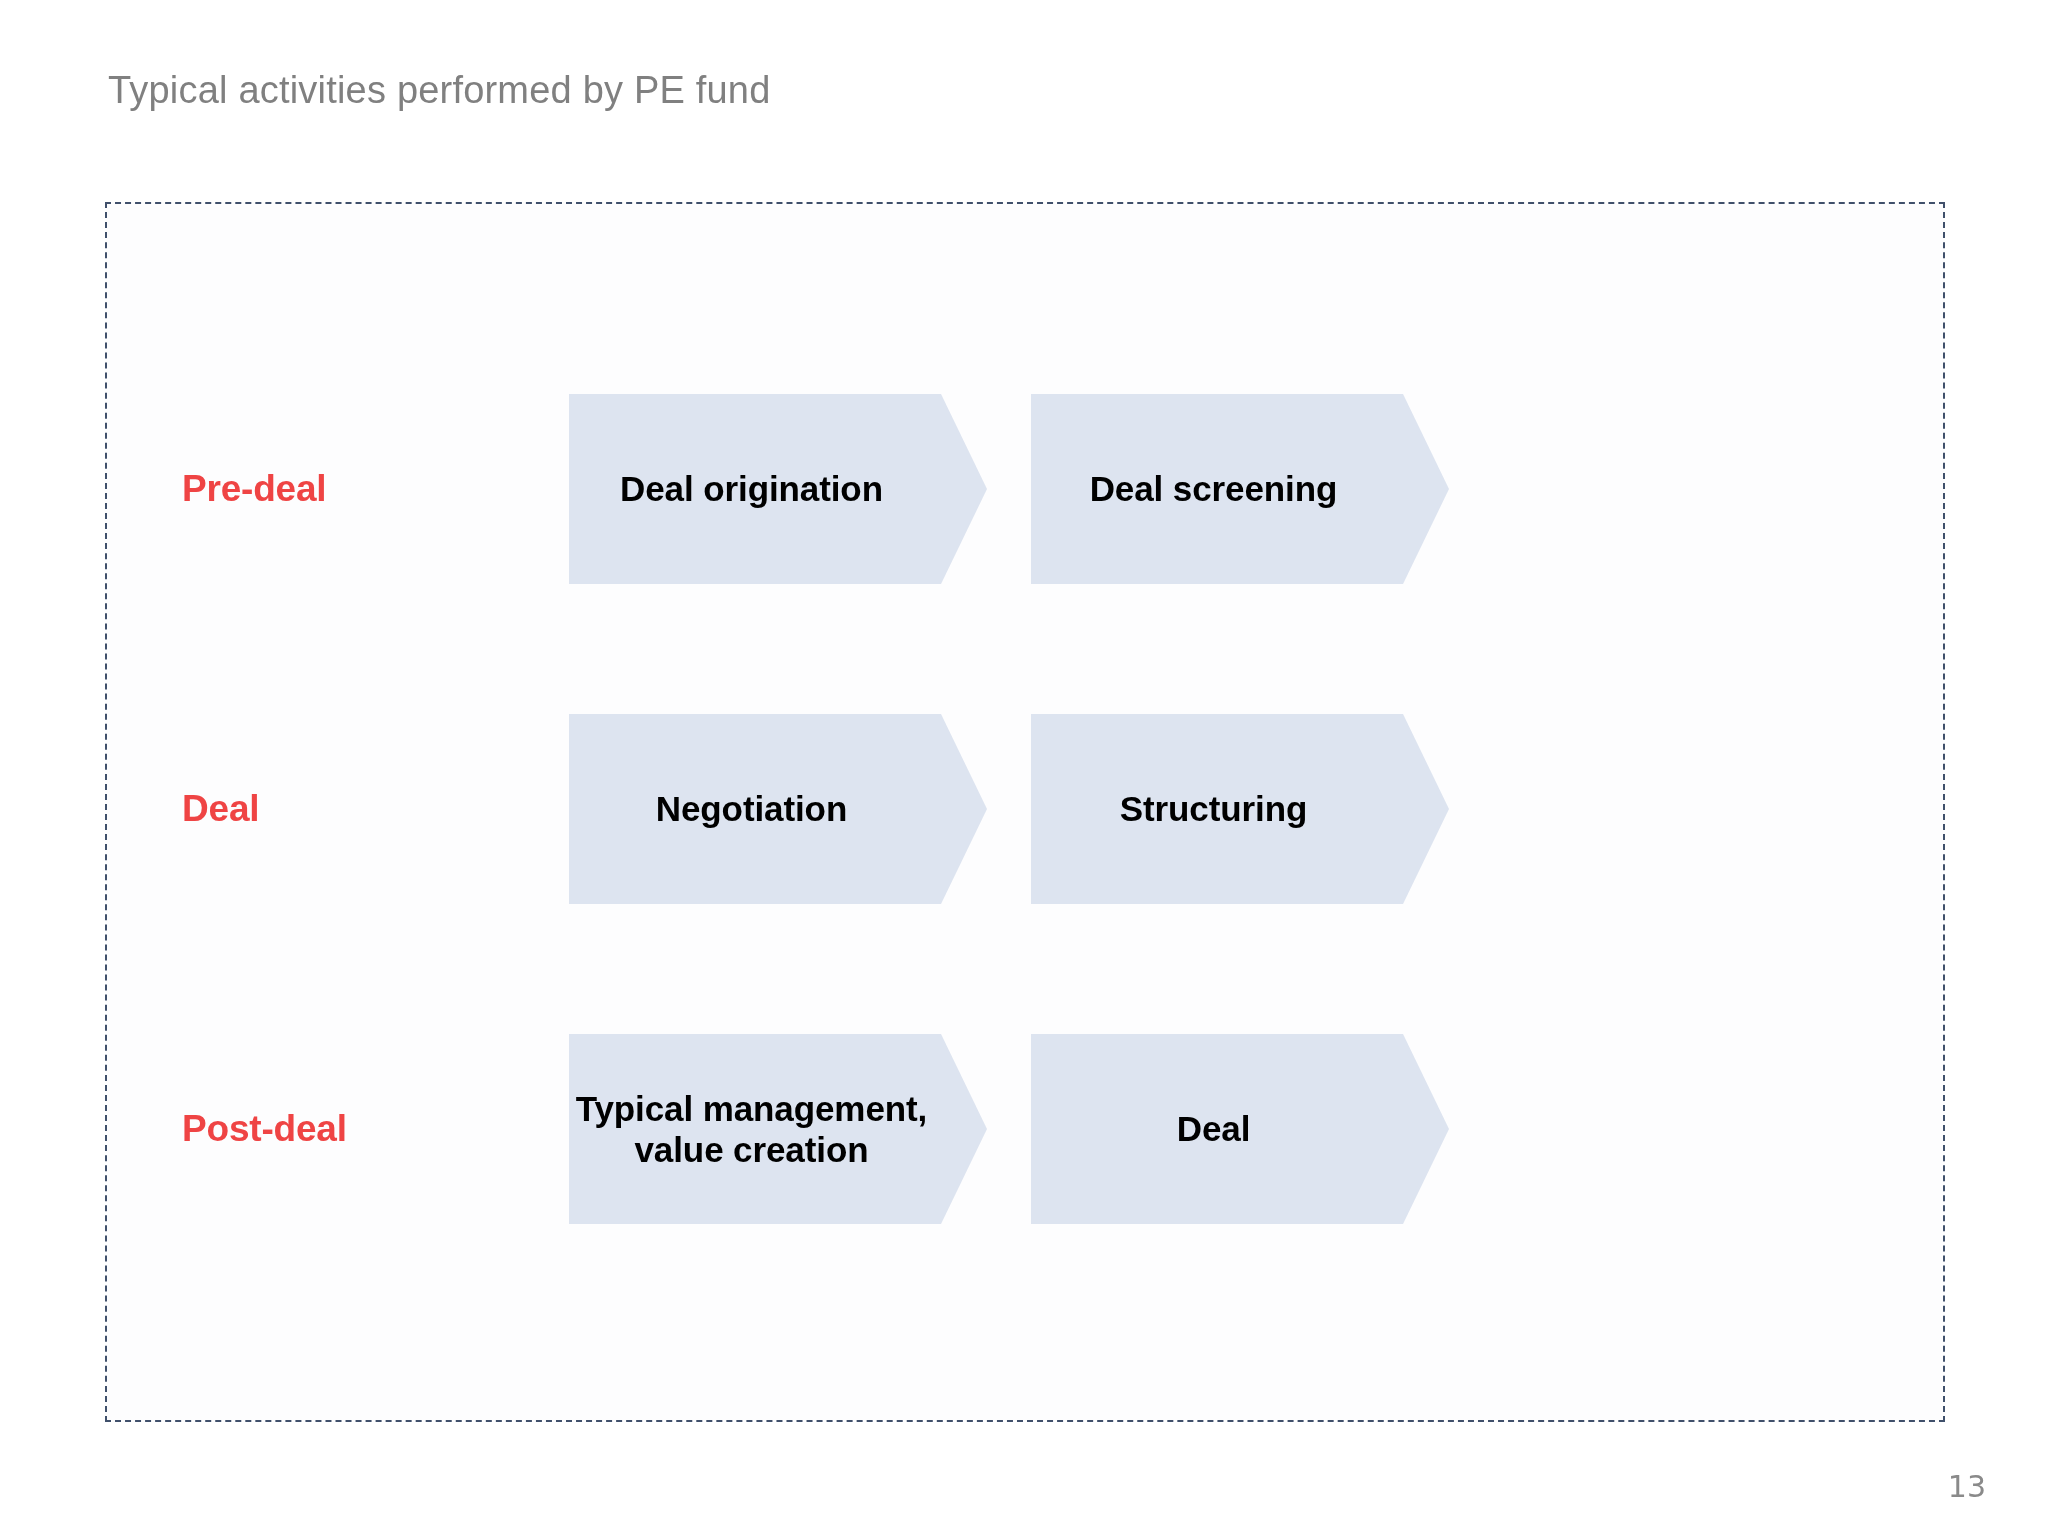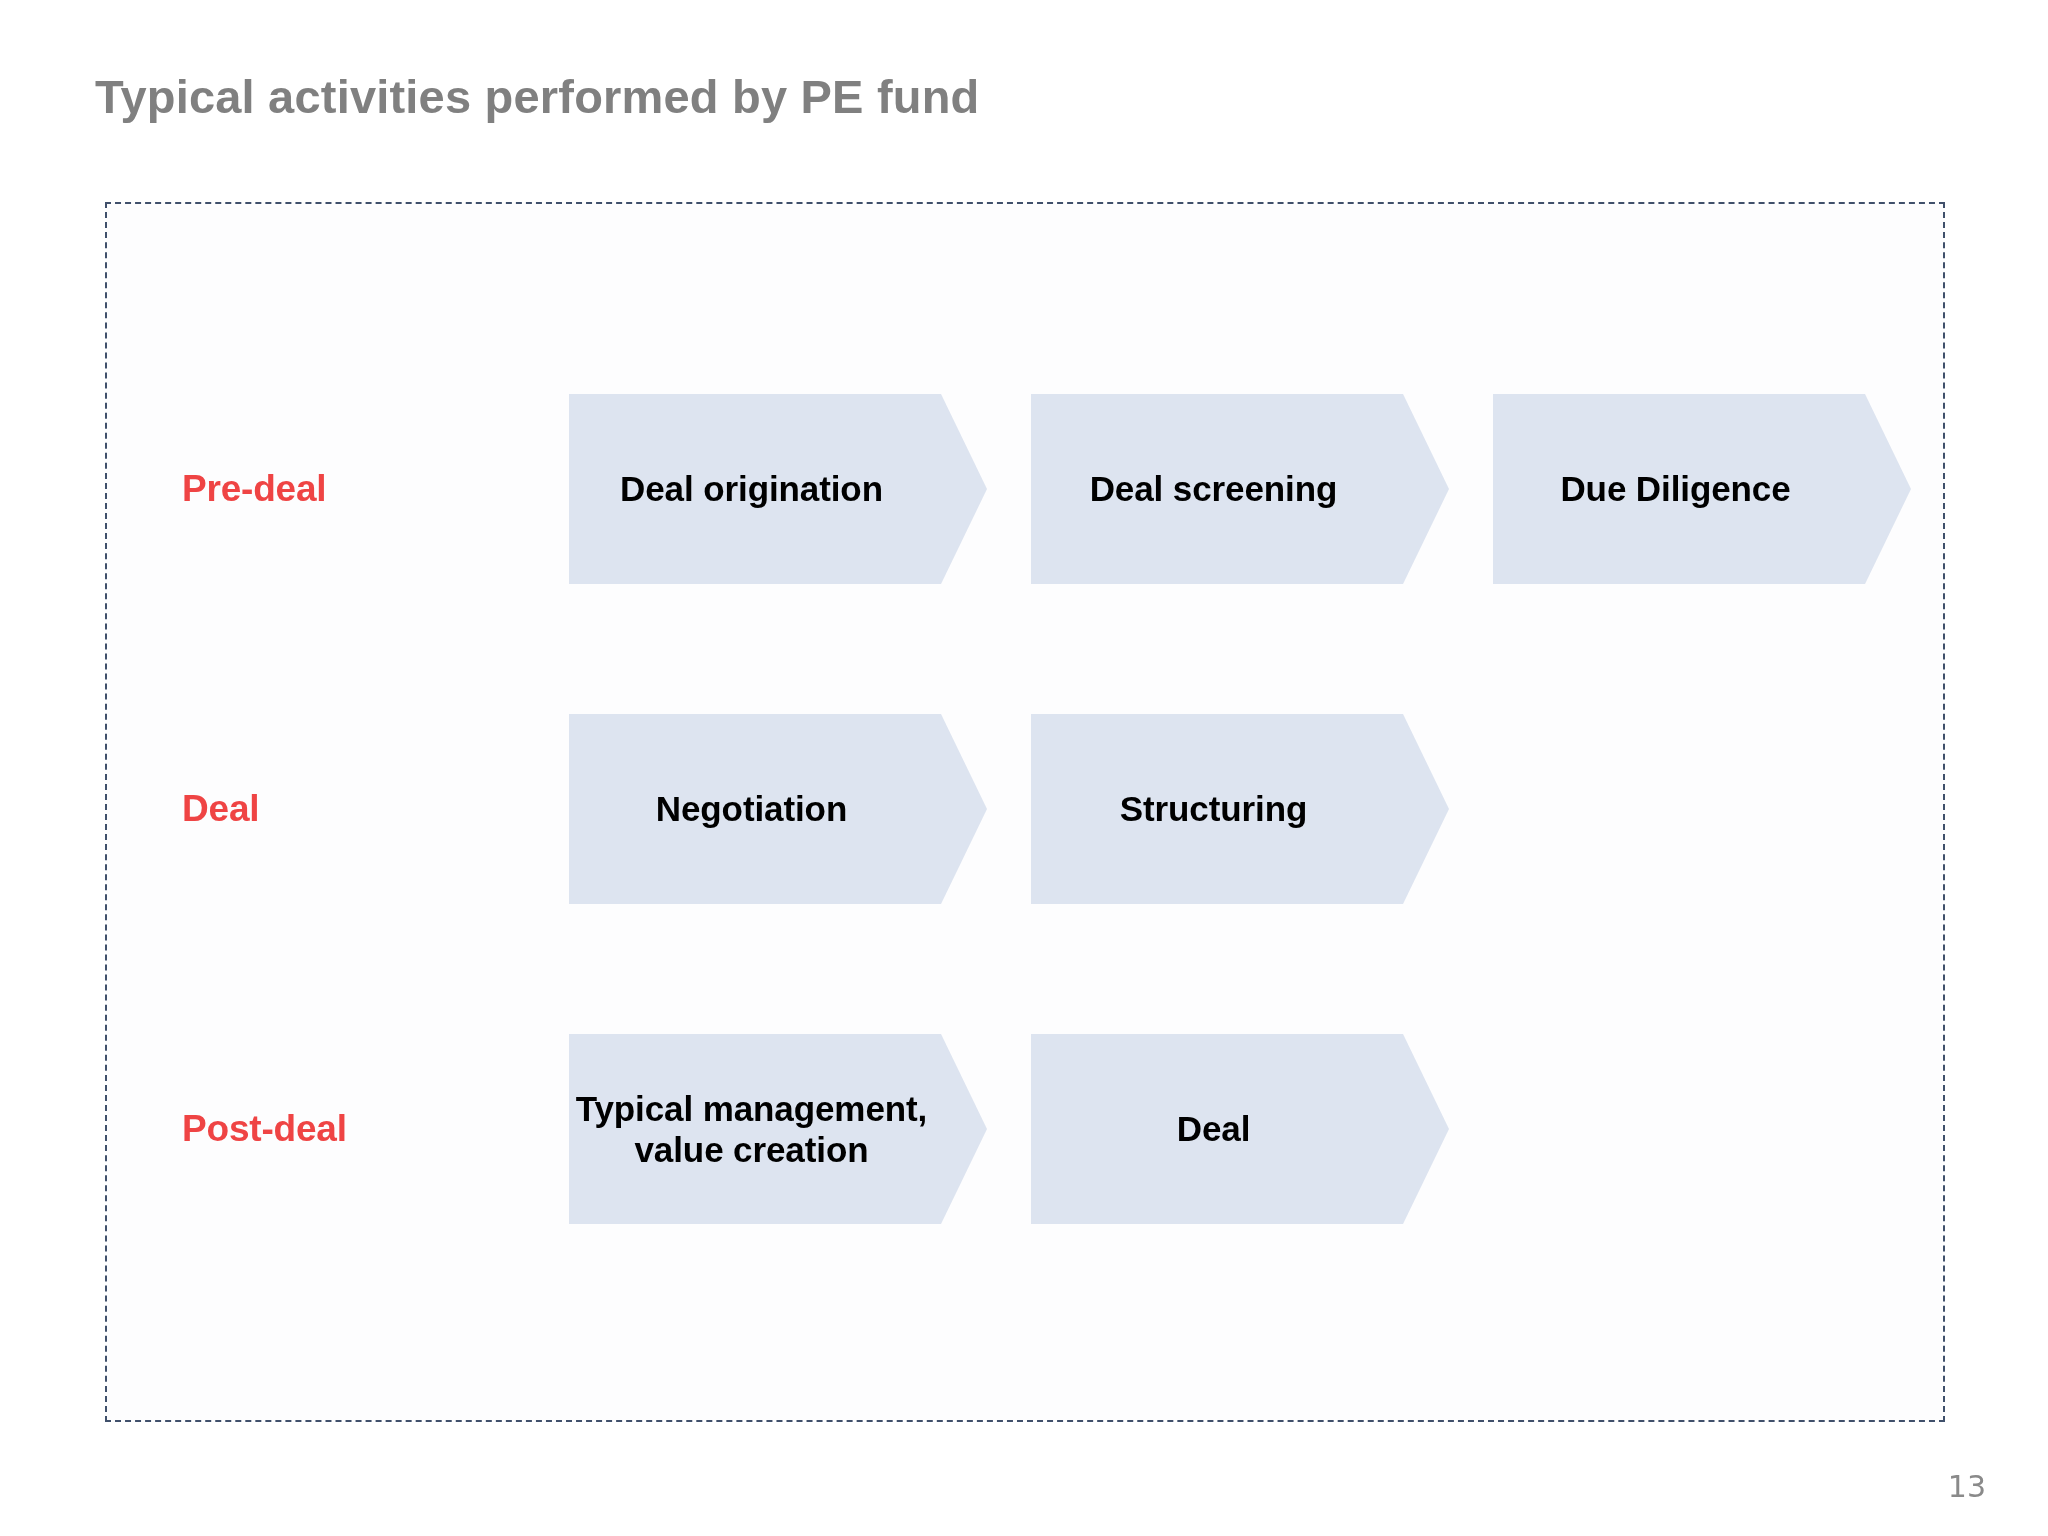--- a/index.html
+++ b/index.html
@@ -18,24 +18,24 @@
   
   #slide {
     position: absolute;
     inset: 0;
     background: #ffffff;
   }
 
   
   #slide-title {
     position: absolute;
-    left: 95px;
+    left: 108px;
     top: 69px;
-    font-size: 47px;
-    font-weight: bold;
+    font-size: 38px;
+    font-weight: normal;
     color: #808080;
     letter-spacing: 0.2px;
     white-space: nowrap;
   }
 
   
   #content-frame {
     position: absolute;
     left: 105px;
     top: 202px;
@@ -133,23 +133,20 @@
         <div class="stage-label">Pre-deal</div>
 
         <div class="arrow col-0">
           <span class="arrow-label">Deal origination</span>
         </div>
 
         <div class="arrow col-1">
           <span class="arrow-label">Deal screening</span>
         </div>
 
-        <div class="arrow col-2">
-          <span class="arrow-label">Due Diligence</span>
-        </div>
       </div>
 
       <div class="stage-row row-1">
         <div class="stage-label">Deal</div>
 
         <div class="arrow col-0">
           <span class="arrow-label">Negotiation</span>
         </div>
 
         <div class="arrow col-1">

